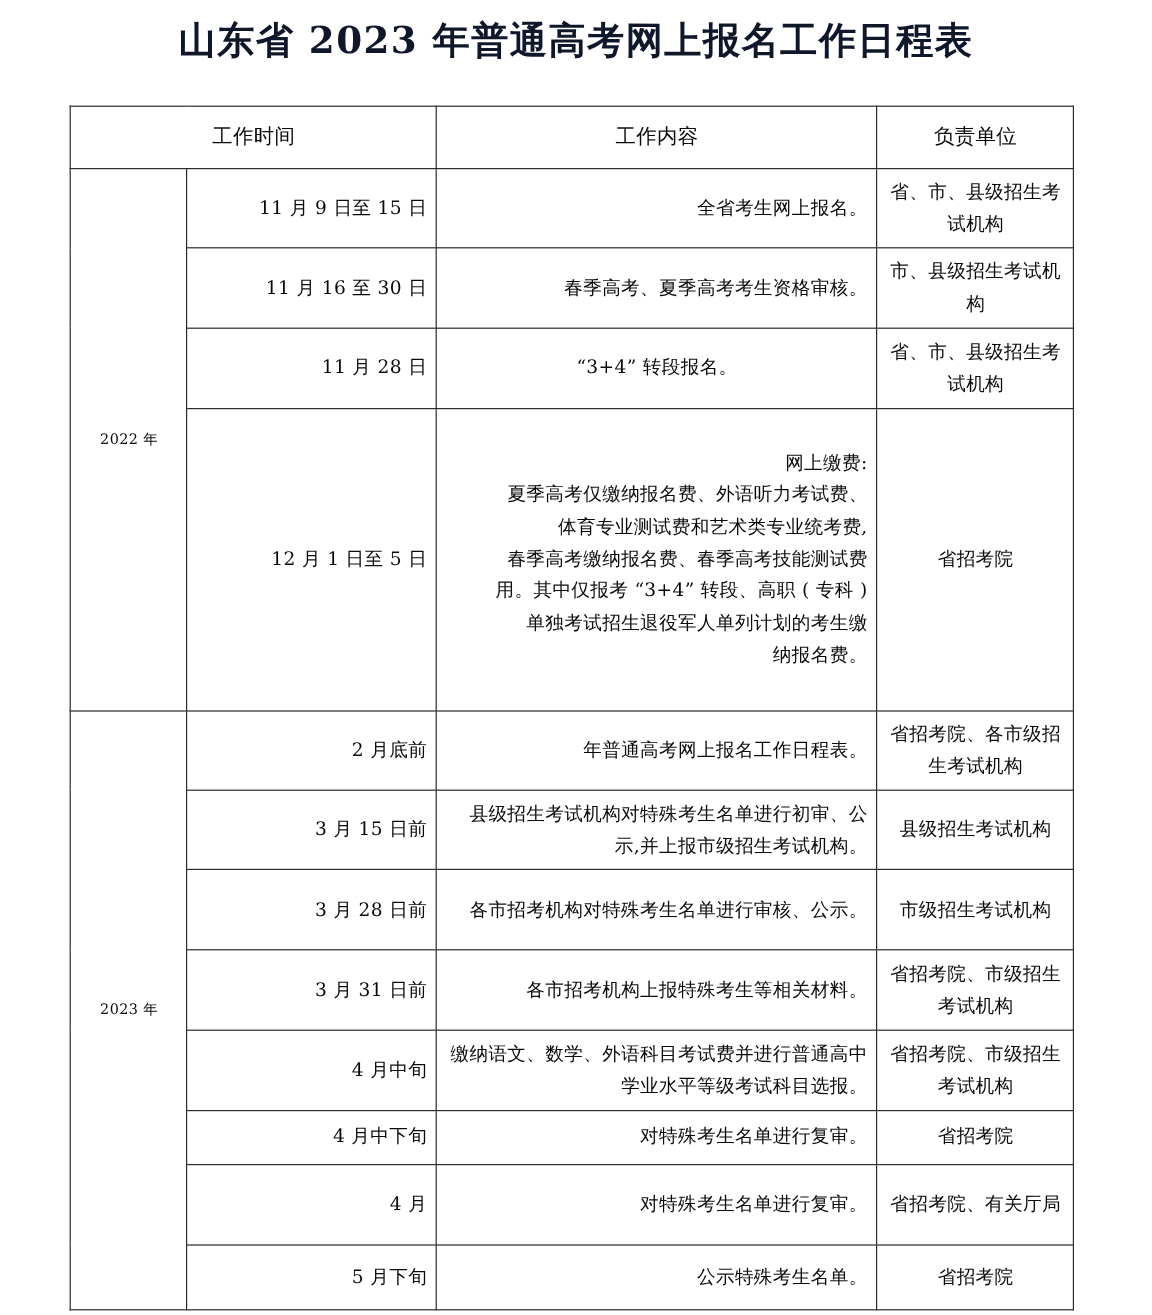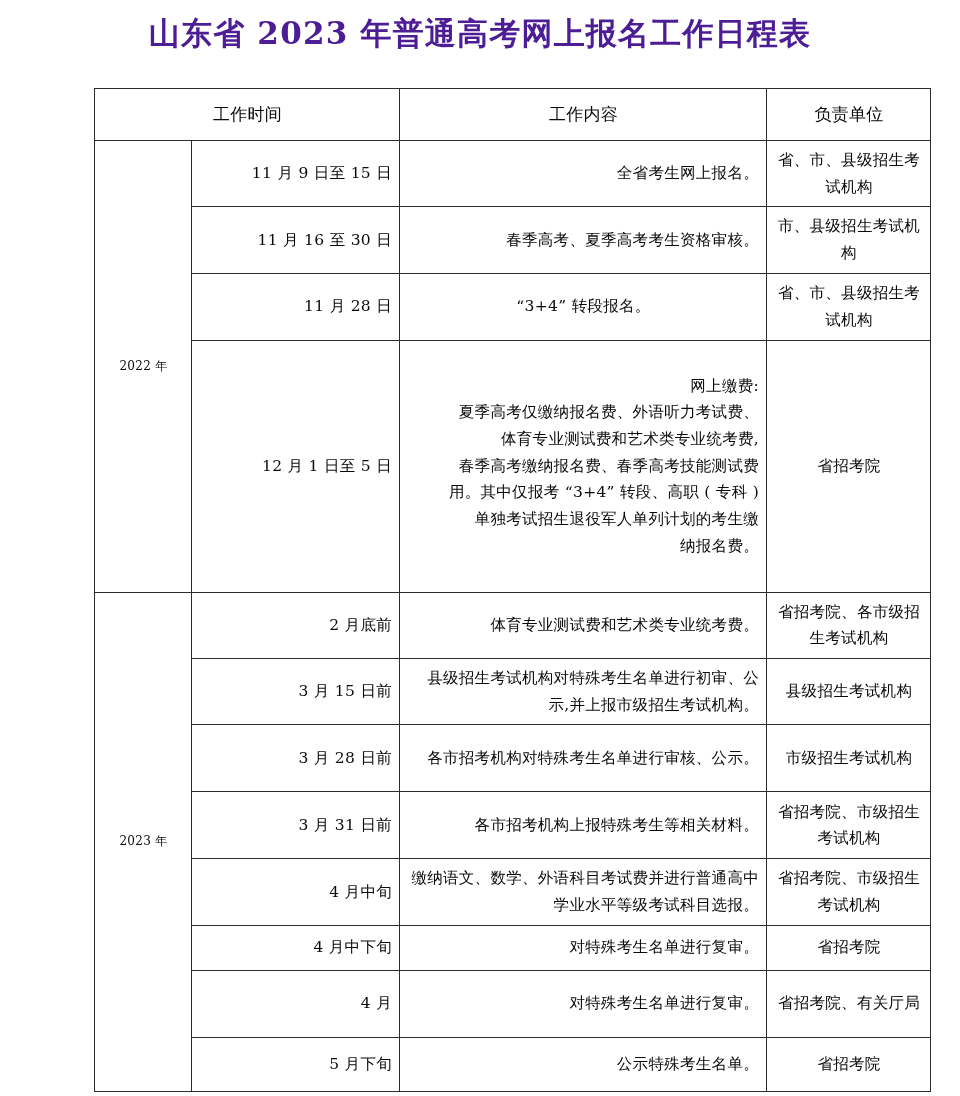--- a/index.html
+++ b/index.html
@@ -20,30 +20,29 @@
   .page-title {
     position: absolute;
     left: 0;
     top: 13px;
     width: 960px;
     text-align: center;
     font-family: "DejaVu Serif", "Liberation Serif", serif;
     font-weight: 700;
     font-size: 31px;
     letter-spacing: 1.2px;
-    color: #4c1d95;
+    color: #0f172a;
     white-space: nowrap;
   }
 
   .table-wrap {
     position: absolute;
     left: 58px;
     top: 88px;
     width: 836px;
-    margin-left: 36px;
   }
 
   table.schedule {
     width: 836px;
     border-collapse: collapse;
     table-layout: fixed;
     font-size: 15.5px;
     line-height: 1.72;
   }
 
@@ -154,21 +153,21 @@
             <span class="para-line">单独考试招生退役军人单列计划的考生缴</span>
             <span class="para-line">纳报名费。</span>
           </p>
         </td>
         <td class="cell-unit">省招考院</td>
       </tr>
 
       <tr class="r-m1">
         <td class="cell-year" rowspan="8">2023 年</td>
         <td class="cell-time">2 月底前</td>
-        <td class="cell-content">体育专业测试费和艺术类专业统考费。</td>
+        <td class="cell-content">年普通高考网上报名工作日程表。</td>
         <td class="cell-unit">省招考院、各市级招生考试机构</td>
       </tr>
 
       <tr class="r-m2">
         <td class="cell-time">3 月 15 日前</td>
         <td class="cell-content">县级招生考试机构对特殊考生名单进行初审、公示,并上报市级招生考试机构。</td>
         <td class="cell-unit">县级招生考试机构</td>
       </tr>
 
       <tr class="r-m3">

